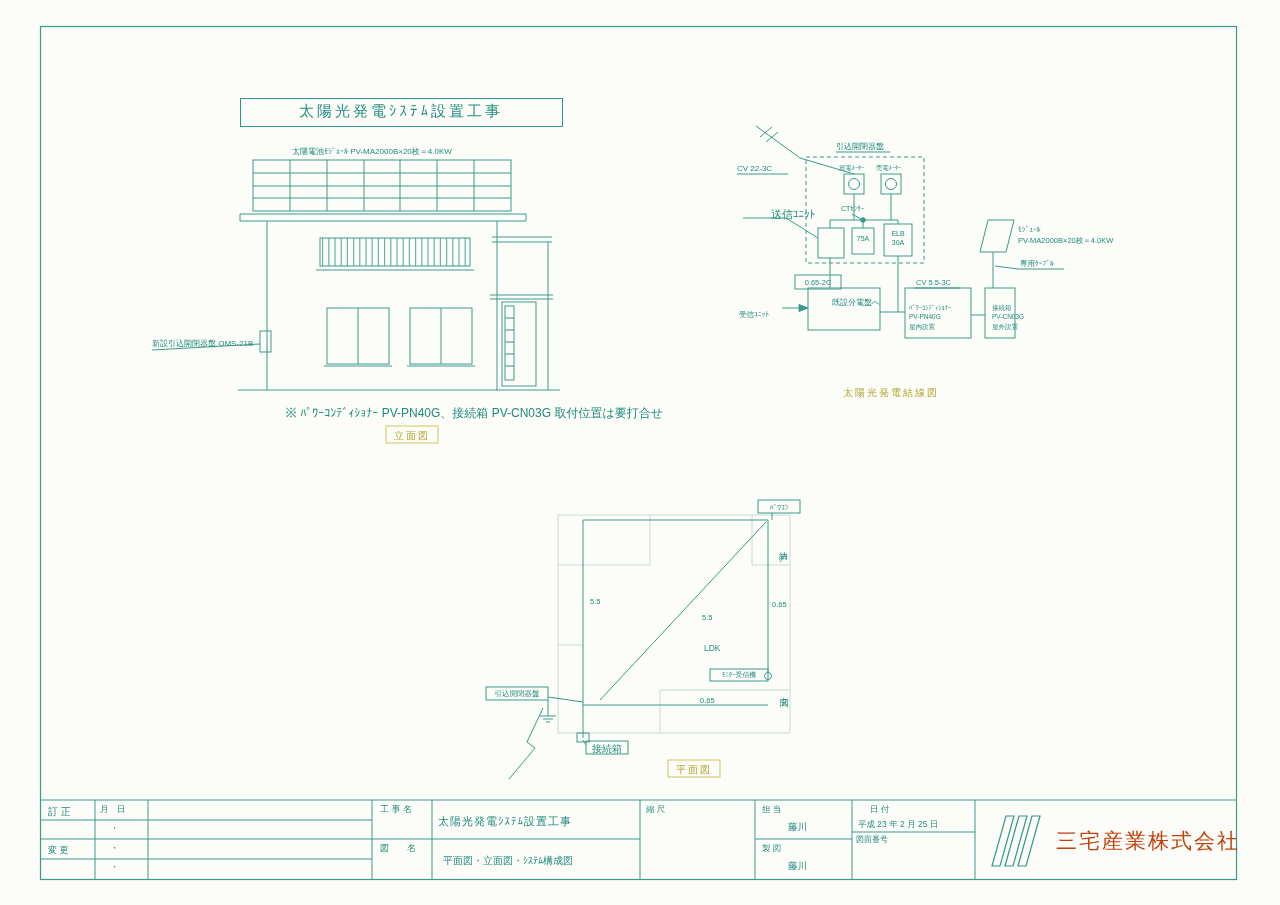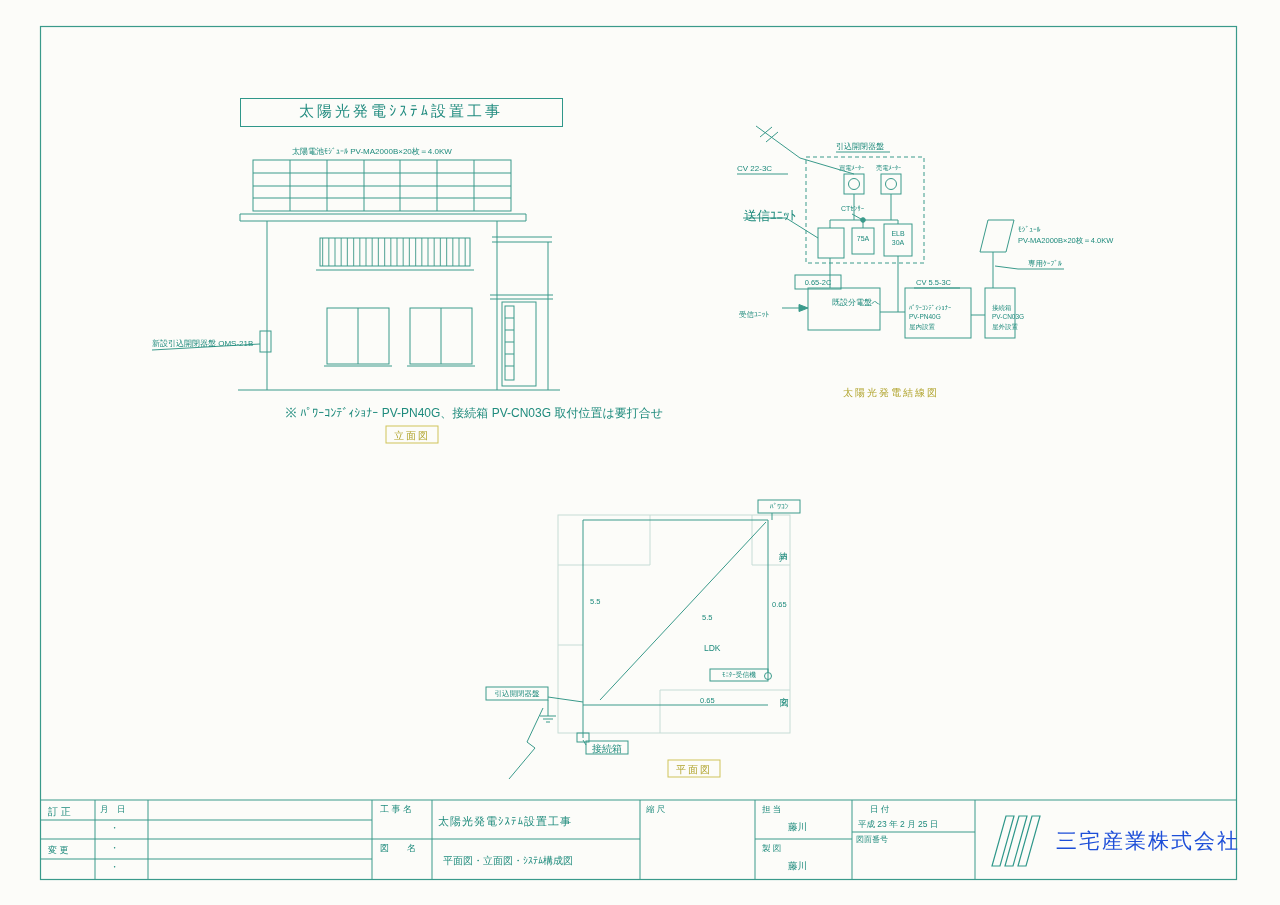--- a/index.html
+++ b/index.html
@@ -179,41 +179,41 @@
 
 <div class="lbl" style="left:292px;top:147px;font-size:8px;">太陽電池ﾓｼﾞｭｰﾙ  PV-MA2000B×20枚＝4.0KW</div>
 <div class="lbl" style="left:152px;top:339px;font-size:8px;">新設引込開閉器盤  OMS-21B</div>
 <div class="lbl" style="left:285px;top:406px;font-size:12px;">※  ﾊﾟﾜｰｺﾝﾃﾞｨｼｮﾅｰ  PV-PN40G、接続箱  PV-CN03G  取付位置は要打合せ</div>
 <div class="lbl ctr olive" style="left:386px;top:430px;width:52px;font-size:10px;letter-spacing:2px;">立面図</div>
 
 <div class="lbl" style="left:836px;top:142px;font-size:8px;">引込開閉器盤</div>
 <div class="lbl" style="left:737px;top:164px;font-size:8px;">CV  22-3C</div>
 <div class="lbl" style="left:839px;top:164px;font-size:6.3px;">買電ﾒｰﾀｰ</div>
 <div class="lbl" style="left:876px;top:164px;font-size:6.3px;">売電ﾒｰﾀｰ</div>
-<div class="lbl" style="left:744px;top:208px;font-size:13px;">送信ﾕﾆｯﾄ</div>
+<div class="lbl" style="left:771px;top:208px;font-size:11px;">送信ﾕﾆｯﾄ</div>
 <div class="lbl" style="left:841px;top:205px;font-size:7px;">CTｾﾝｻｰ</div>
 <div class="lbl ctr" style="left:852px;top:235px;width:22px;font-size:7px;">75A</div>
 <div class="lbl ctr pre" style="left:884px;top:229px;width:28px;font-size:7px;line-height:1.35;">ELB
 30A</div>
 <div class="lbl pre" style="left:1018px;top:224px;font-size:7.5px;line-height:1.5;">ﾓｼﾞｭｰﾙ
 PV-MA2000B×20枚＝4.0KW</div>
-<div class="lbl" style="left:1020px;top:259px;font-size:7.5px;margin-left:8px;">専用ｹｰﾌﾞﾙ</div>
+<div class="lbl" style="left:1020px;top:259px;font-size:7.5px;">専用ｹｰﾌﾞﾙ</div>
 <div class="lbl ctr" style="left:795px;top:278px;width:46px;font-size:7.5px;">0.65-2C</div>
 <div class="lbl" style="left:916px;top:278px;font-size:7.5px;">CV  5.5-3C</div>
 <div class="lbl" style="left:739px;top:310px;font-size:7.5px;">受信ﾕﾆｯﾄ</div>
 <div class="lbl ctr" style="left:810px;top:298px;width:92px;font-size:8px;">既設分電盤へ</div>
 <div class="lbl pre" style="left:909px;top:303px;font-size:6.5px;line-height:1.45;">ﾊﾟﾜｰｺﾝﾃﾞｨｼｮﾅｰ
 PV-PN40G
 屋内設置</div>
 <div class="lbl pre" style="left:992px;top:303px;font-size:6.5px;line-height:1.45;">接続箱
 PV-CN03G
 屋外設置</div>
 <div class="lbl olive" style="left:843px;top:387px;font-size:10px;letter-spacing:2px;">太陽光発電結線図</div>
 
-<div class="lbl ctr" style="left:758px;top:503px;width:42px;font-size:7.5px;font-family:Liberation Mono, monospace;">ﾊﾟﾜｺﾝ</div>
+<div class="lbl ctr" style="left:758px;top:503px;width:42px;font-size:7.5px;">ﾊﾟﾜｺﾝ</div>
 <div class="lbl vert" style="left:778px;top:545px;font-size:8.5px;">納戸</div>
 <div class="lbl" style="left:590px;top:597px;font-size:7.5px;">5.5</div>
 <div class="lbl" style="left:702px;top:613px;font-size:7.5px;">5.5</div>
 <div class="lbl" style="left:772px;top:600px;font-size:7.5px;">0.65</div>
 <div class="lbl" style="left:704px;top:643px;font-size:8.5px;">LDK</div>
 <div class="lbl ctr" style="left:710px;top:671px;width:58px;font-size:6.8px;">ﾓﾆﾀｰ受信機</div>
 <div class="lbl ctr" style="left:486px;top:689px;width:62px;font-size:7.5px;">引込開閉器盤</div>
 <div class="lbl" style="left:700px;top:696px;font-size:7.5px;">0.65</div>
 <div class="lbl vert" style="left:779px;top:690px;font-size:8.5px;">玄関</div>
 <div class="lbl ctr" style="left:586px;top:743px;width:42px;font-size:10px;">接続箱</div>
@@ -230,15 +230,15 @@
 <div class="lbl" style="left:380px;top:843px;font-size:9px;">図　　名</div>
 <div class="lbl" style="left:443px;top:855px;font-size:10px;">平面図・立面図・ｼｽﾃﾑ構成図</div>
 <div class="lbl" style="left:646px;top:804px;font-size:8.5px;">縮 尺</div>
 <div class="lbl" style="left:762px;top:804px;font-size:8.5px;">担 当</div>
 <div class="lbl" style="left:788px;top:821px;font-size:9.5px;">藤川</div>
 <div class="lbl" style="left:762px;top:843px;font-size:8.5px;">製 図</div>
 <div class="lbl" style="left:788px;top:860px;font-size:9.5px;">藤川</div>
 <div class="lbl" style="left:870px;top:804px;font-size:8.5px;">日 付</div>
 <div class="lbl" style="left:858px;top:819px;font-size:8.5px;">平成 23 年  2 月 25 日</div>
 <div class="lbl" style="left:856px;top:835px;font-size:8px;">図面番号</div>
-<div class="lbl" style="left:1056px;top:828px;font-size:21px;letter-spacing:2px;color:#1d4ed8;">三宅産業株式会社</div>
+<div class="lbl" style="left:1056px;top:828px;font-size:21px;letter-spacing:2px;color:#c2410c;">三宅産業株式会社</div>
 
 </div>
 
 </body></html>

